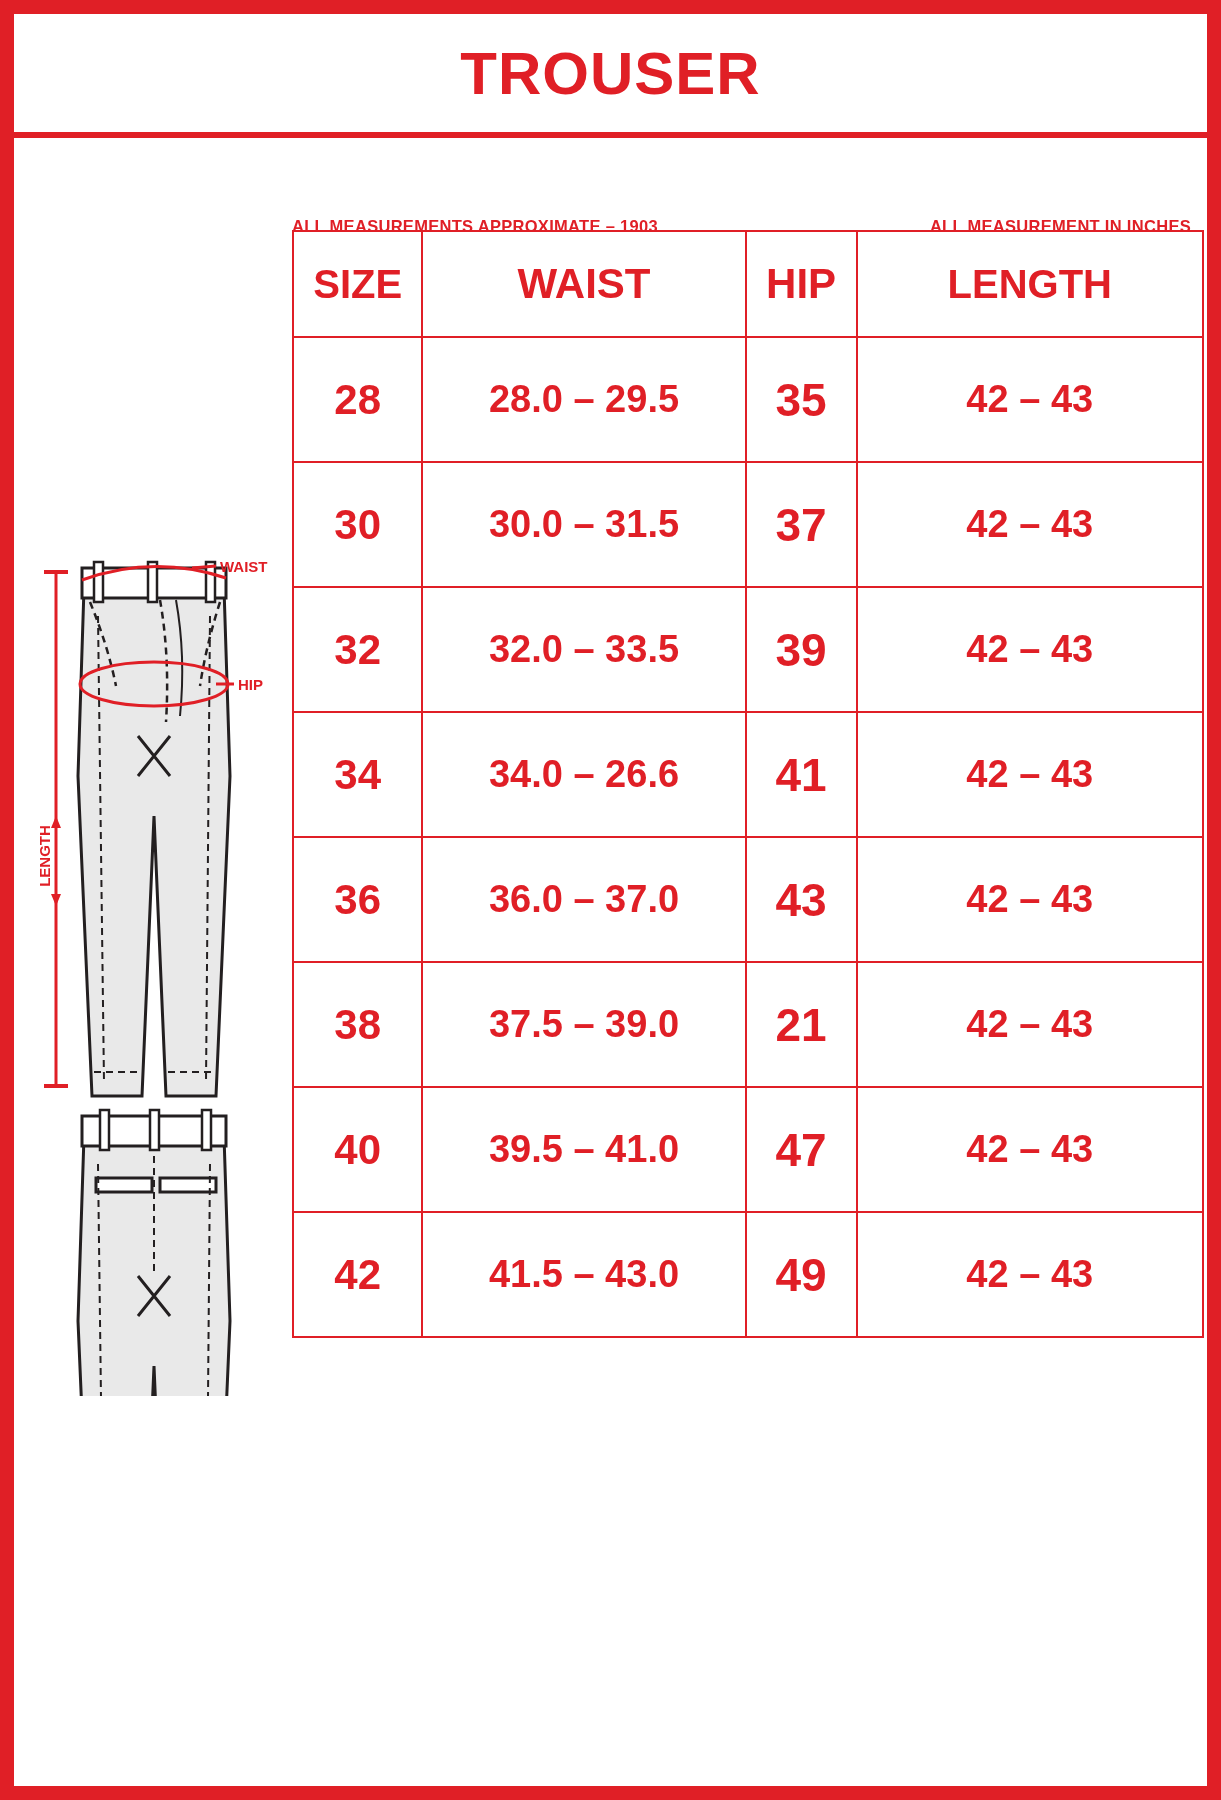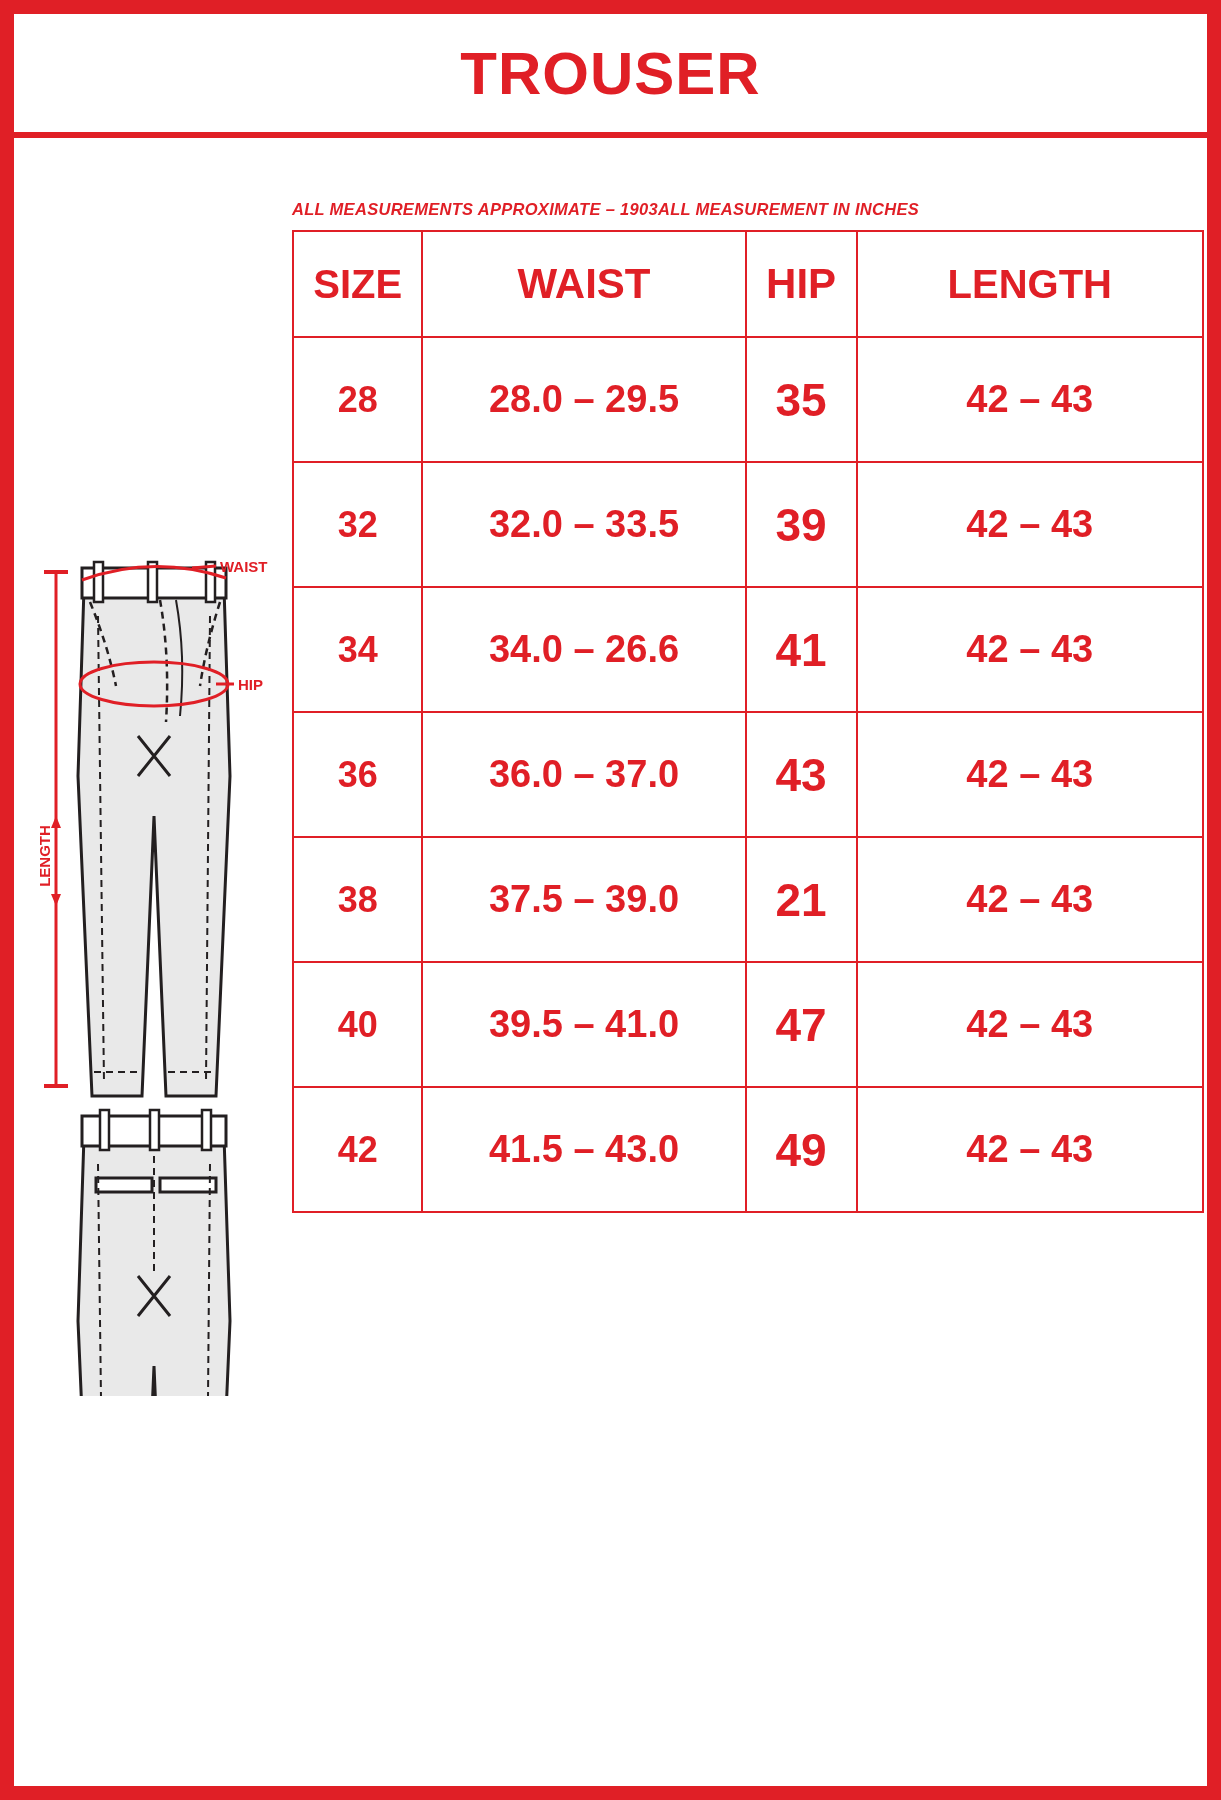--- a/index.html
+++ b/index.html
@@ -76,26 +76,26 @@
     letter-spacing: 1px;
   }
   
   .body-area {
     position: relative;
     height: calc(1800px - 28px - 188px - 118px - 12px);
   }
   
   .captions {
     position: absolute;
-    top: 62px;
+    top: 79px;
     left: 278px;
     right: 10px;
     display: flex;
+    justify-content: space-between;
     padding-right: 6px;
-    font-style: italic;
   }
   .captions span {
     color: #e01f26;
     font-size: 16.5px;
     font-weight: 700;
     letter-spacing: .3px;
   }
   
   .illustrations {
     position: absolute;
@@ -126,21 +126,21 @@
   col.c-size   { width: 112px; }
   col.c-waist  { width: 280px; }
   col.c-hip    { width: 96px; }
   col.c-length { width: 300px; }
 
   .th-size   { font-size: 40px; }
   .th-waist  { font-size: 42px; }
   .th-hip    { font-size: 42px; }
   .th-length { font-size: 40px; }
 
-  .td-size   { font-size: 36px; }
+  .td-size   { font-size: 42px; }
   .td-waist  { font-size: 38px; }
   .td-hip    { font-size: 46px; }
   .td-length { font-size: 38px; }
 </style>
 </head>
 <body>
 
 <div class="page">
 
 
@@ -233,20 +233,26 @@
         </tr>
       </thead>
       <tbody>
         <tr>
           <td class="td-size">28</td>
           <td class="td-waist">28.0 – 29.5</td>
           <td class="td-hip">35</td>
           <td class="td-length">42 – 43</td>
         </tr>
         <tr>
+          <td class="td-size">30</td>
+          <td class="td-waist">30.0 – 31.5</td>
+          <td class="td-hip">37</td>
+          <td class="td-length">42 – 43</td>
+        </tr>
+        <tr>
           <td class="td-size">32</td>
           <td class="td-waist">32.0 – 33.5</td>
           <td class="td-hip">39</td>
           <td class="td-length">42 – 43</td>
         </tr>
         <tr>
           <td class="td-size">34</td>
           <td class="td-waist">34.0 – 26.6</td>
           <td class="td-hip">41</td>
           <td class="td-length">42 – 43</td>

